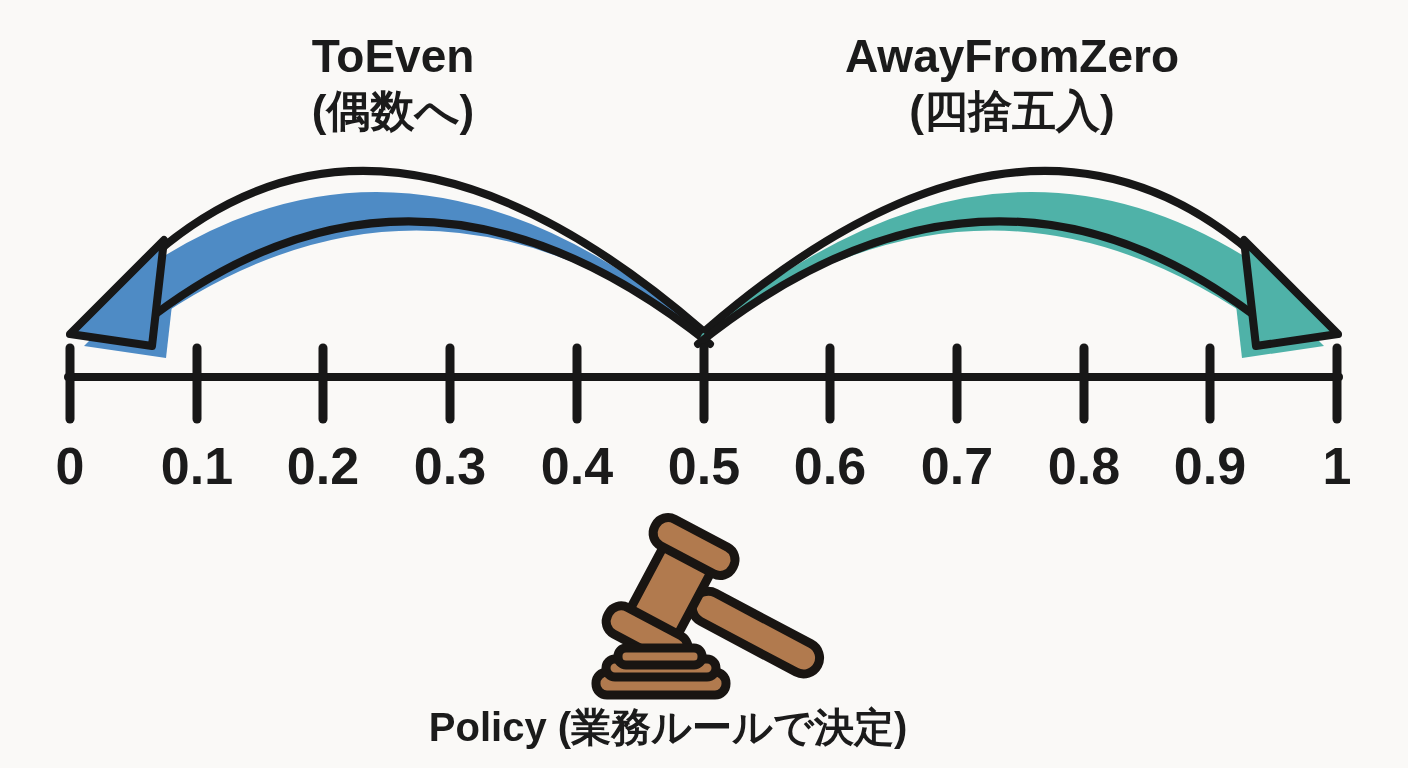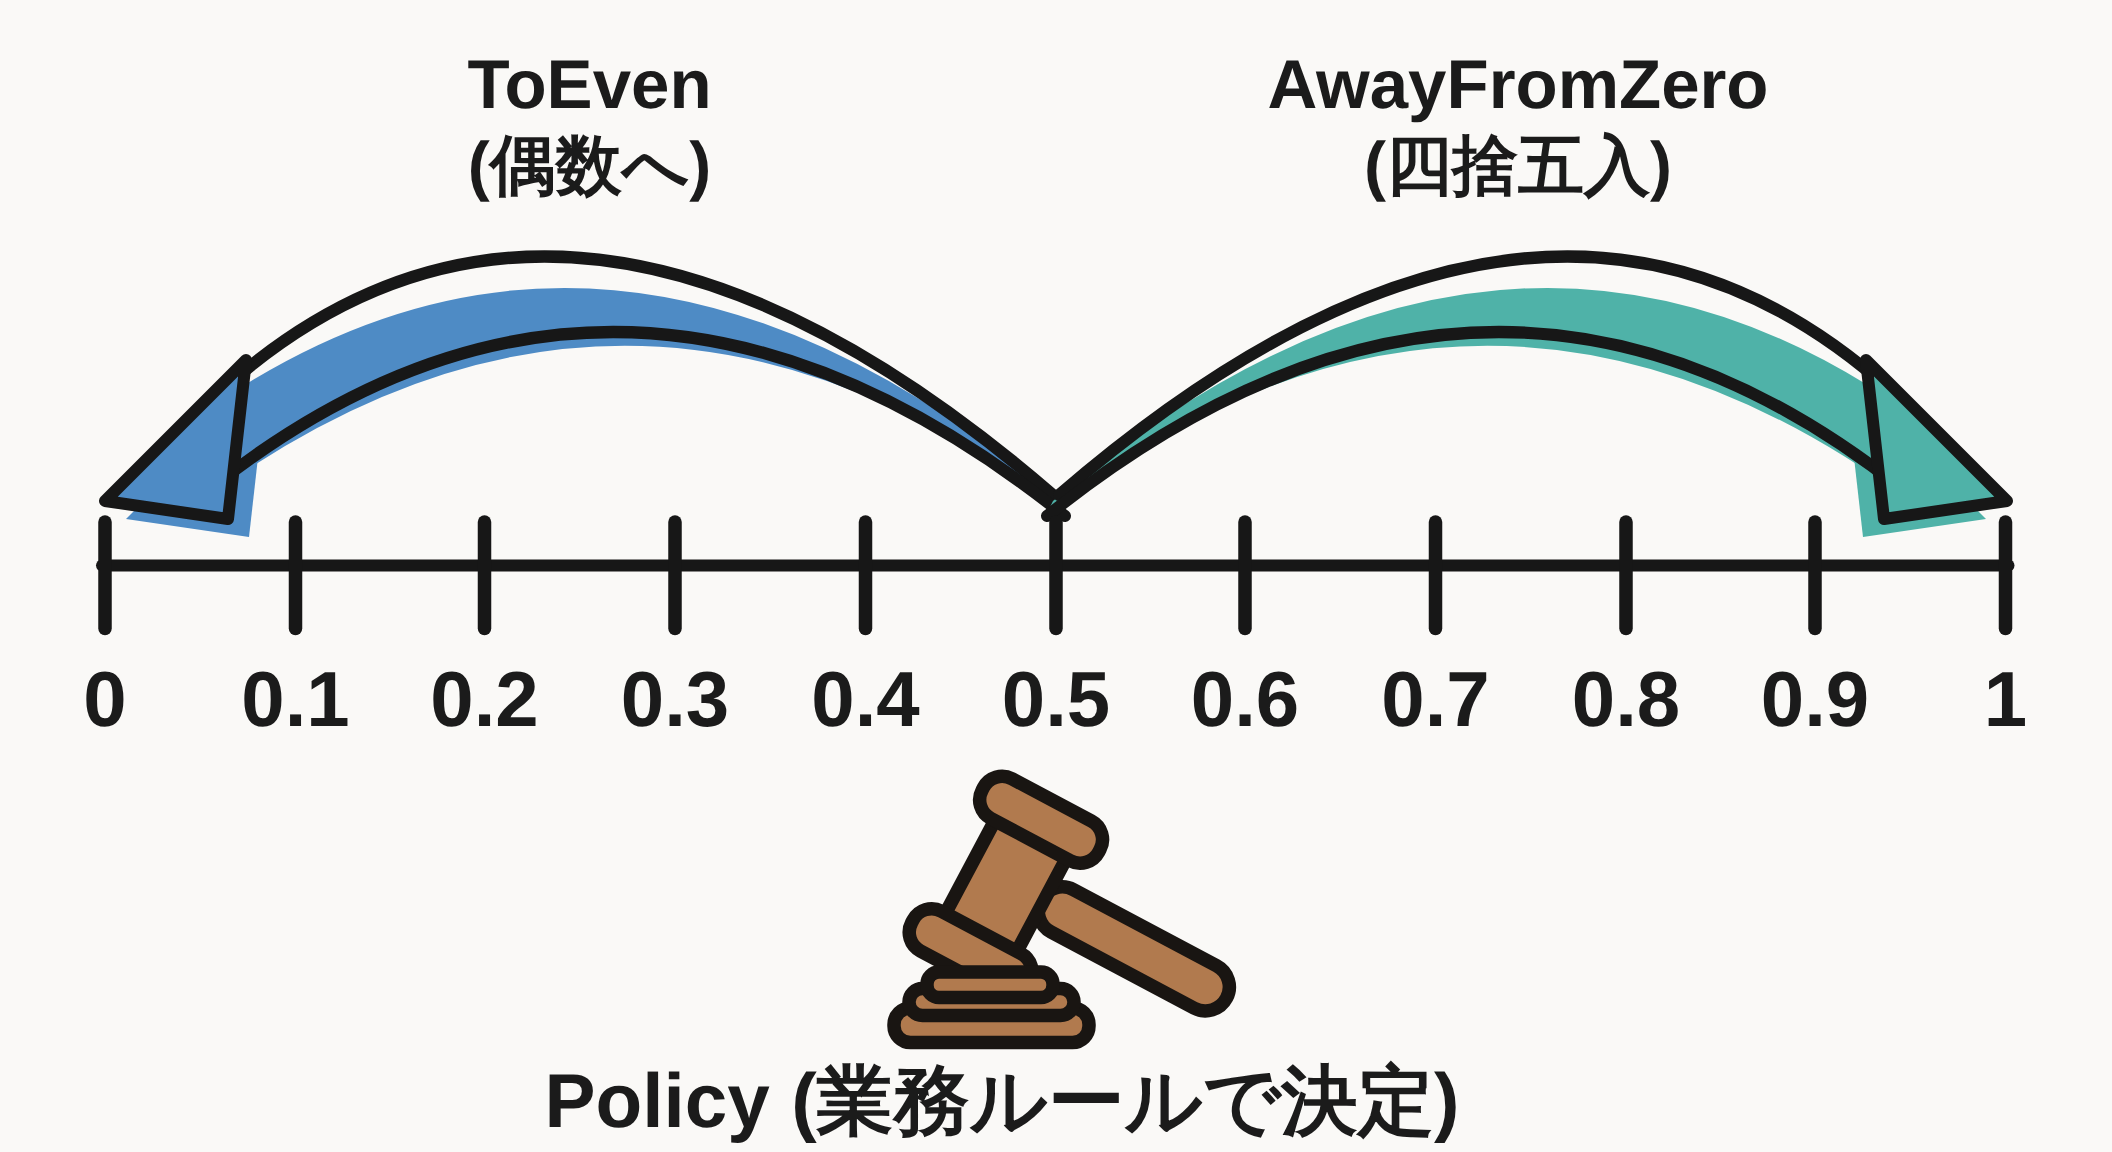--- a/index.html
+++ b/index.html
@@ -24,21 +24,21 @@
     white-space: nowrap;
   }
   .method-label .sub { font-size: 44px; }
   #label-toeven { left: 393px; }
   #label-awayfromzero { left: 1012px; }
   .policy-label {
     position: absolute;
     top: 700px;
     left: 668px;
     transform: translateX(-50%);
-    font-size: 51px;
+    font-size: 40px;
     font-weight: 700;
     white-space: nowrap;
   }
   .tick-label {
     font-family: "Liberation Sans", "DejaVu Sans", sans-serif;
     font-size: 52px;
     font-weight: 700;
     fill: #1b1b1b;
     text-anchor: middle;
   }

